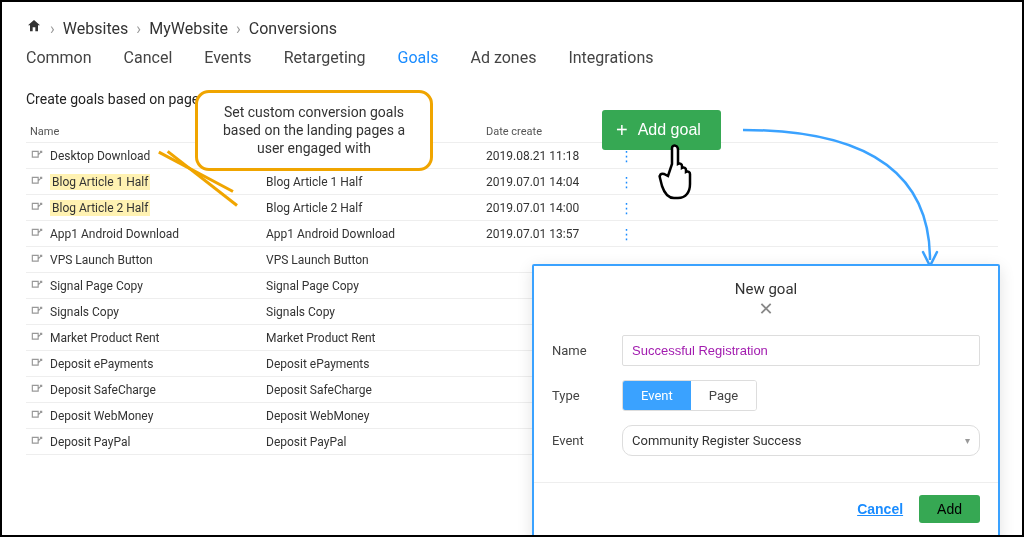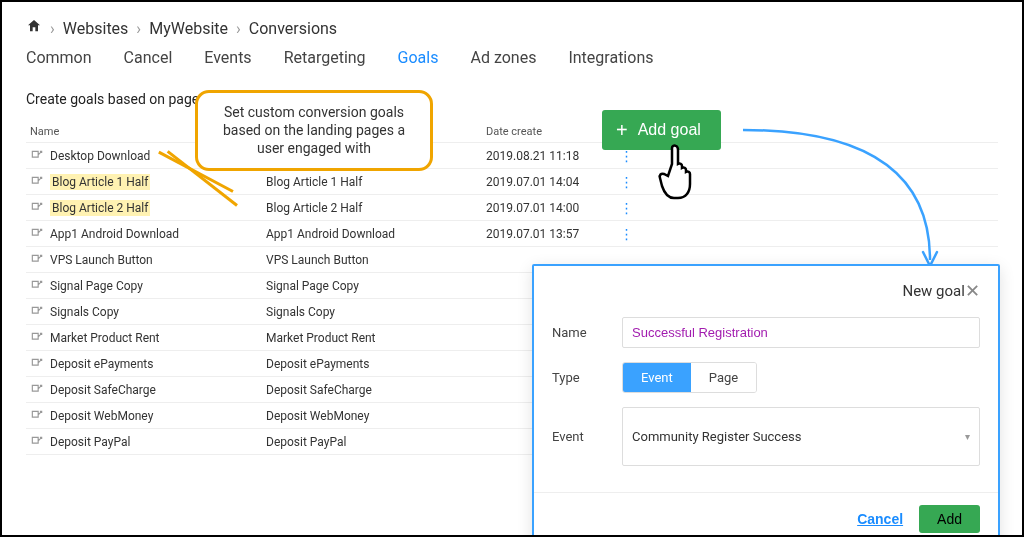--- a/index.html
+++ b/index.html
@@ -152,23 +152,24 @@
     left: 530px;
     width: 468px;
     background: #fff;
     border: 2px solid #3aa2ff;
     border-radius: 2px;
     box-shadow: 0 4px 16px rgba(0,0,0,0.12);
     z-index: 5;
   }
   .modal-header {
     display: flex;
-    justify-content: flex-end;
+    justify-content: flex-start;
     align-items: center;
     padding: 14px 18px 8px 18px;
+    flex-direction: column;
   }
   .modal-title { font-size: 15px; color: #333; }
   .modal-close { font-size: 18px; color: #888; cursor: pointer; }
   .modal-body { padding: 8px 18px 12px 18px; }
   .form-row {
     display: flex;
     align-items: center;
     margin-bottom: 14px;
   }
   .form-label { width: 70px; font-size: 13px; color: #444; }
@@ -192,22 +193,22 @@
     padding: 7px 18px;
     font-size: 13px;
     background: #fff;
     color: #444;
     cursor: pointer;
   }
   .toggle-opt.active { background: #3aa2ff; color: #fff; }
   .select {
     width: 100%;
     border: 1px solid #ddd;
-    border-radius: 2px;
-    padding: 21px 9px;
+    border-radius: 10px;
+    padding: 7px 9px;
     font-size: 13px;
     color: #333;
     display: flex;
     justify-content: space-between;
     align-items: center;
     cursor: pointer;
   }
   .select .caret { color: #999; font-size: 10px; }
   .modal-footer {
     display: flex;

